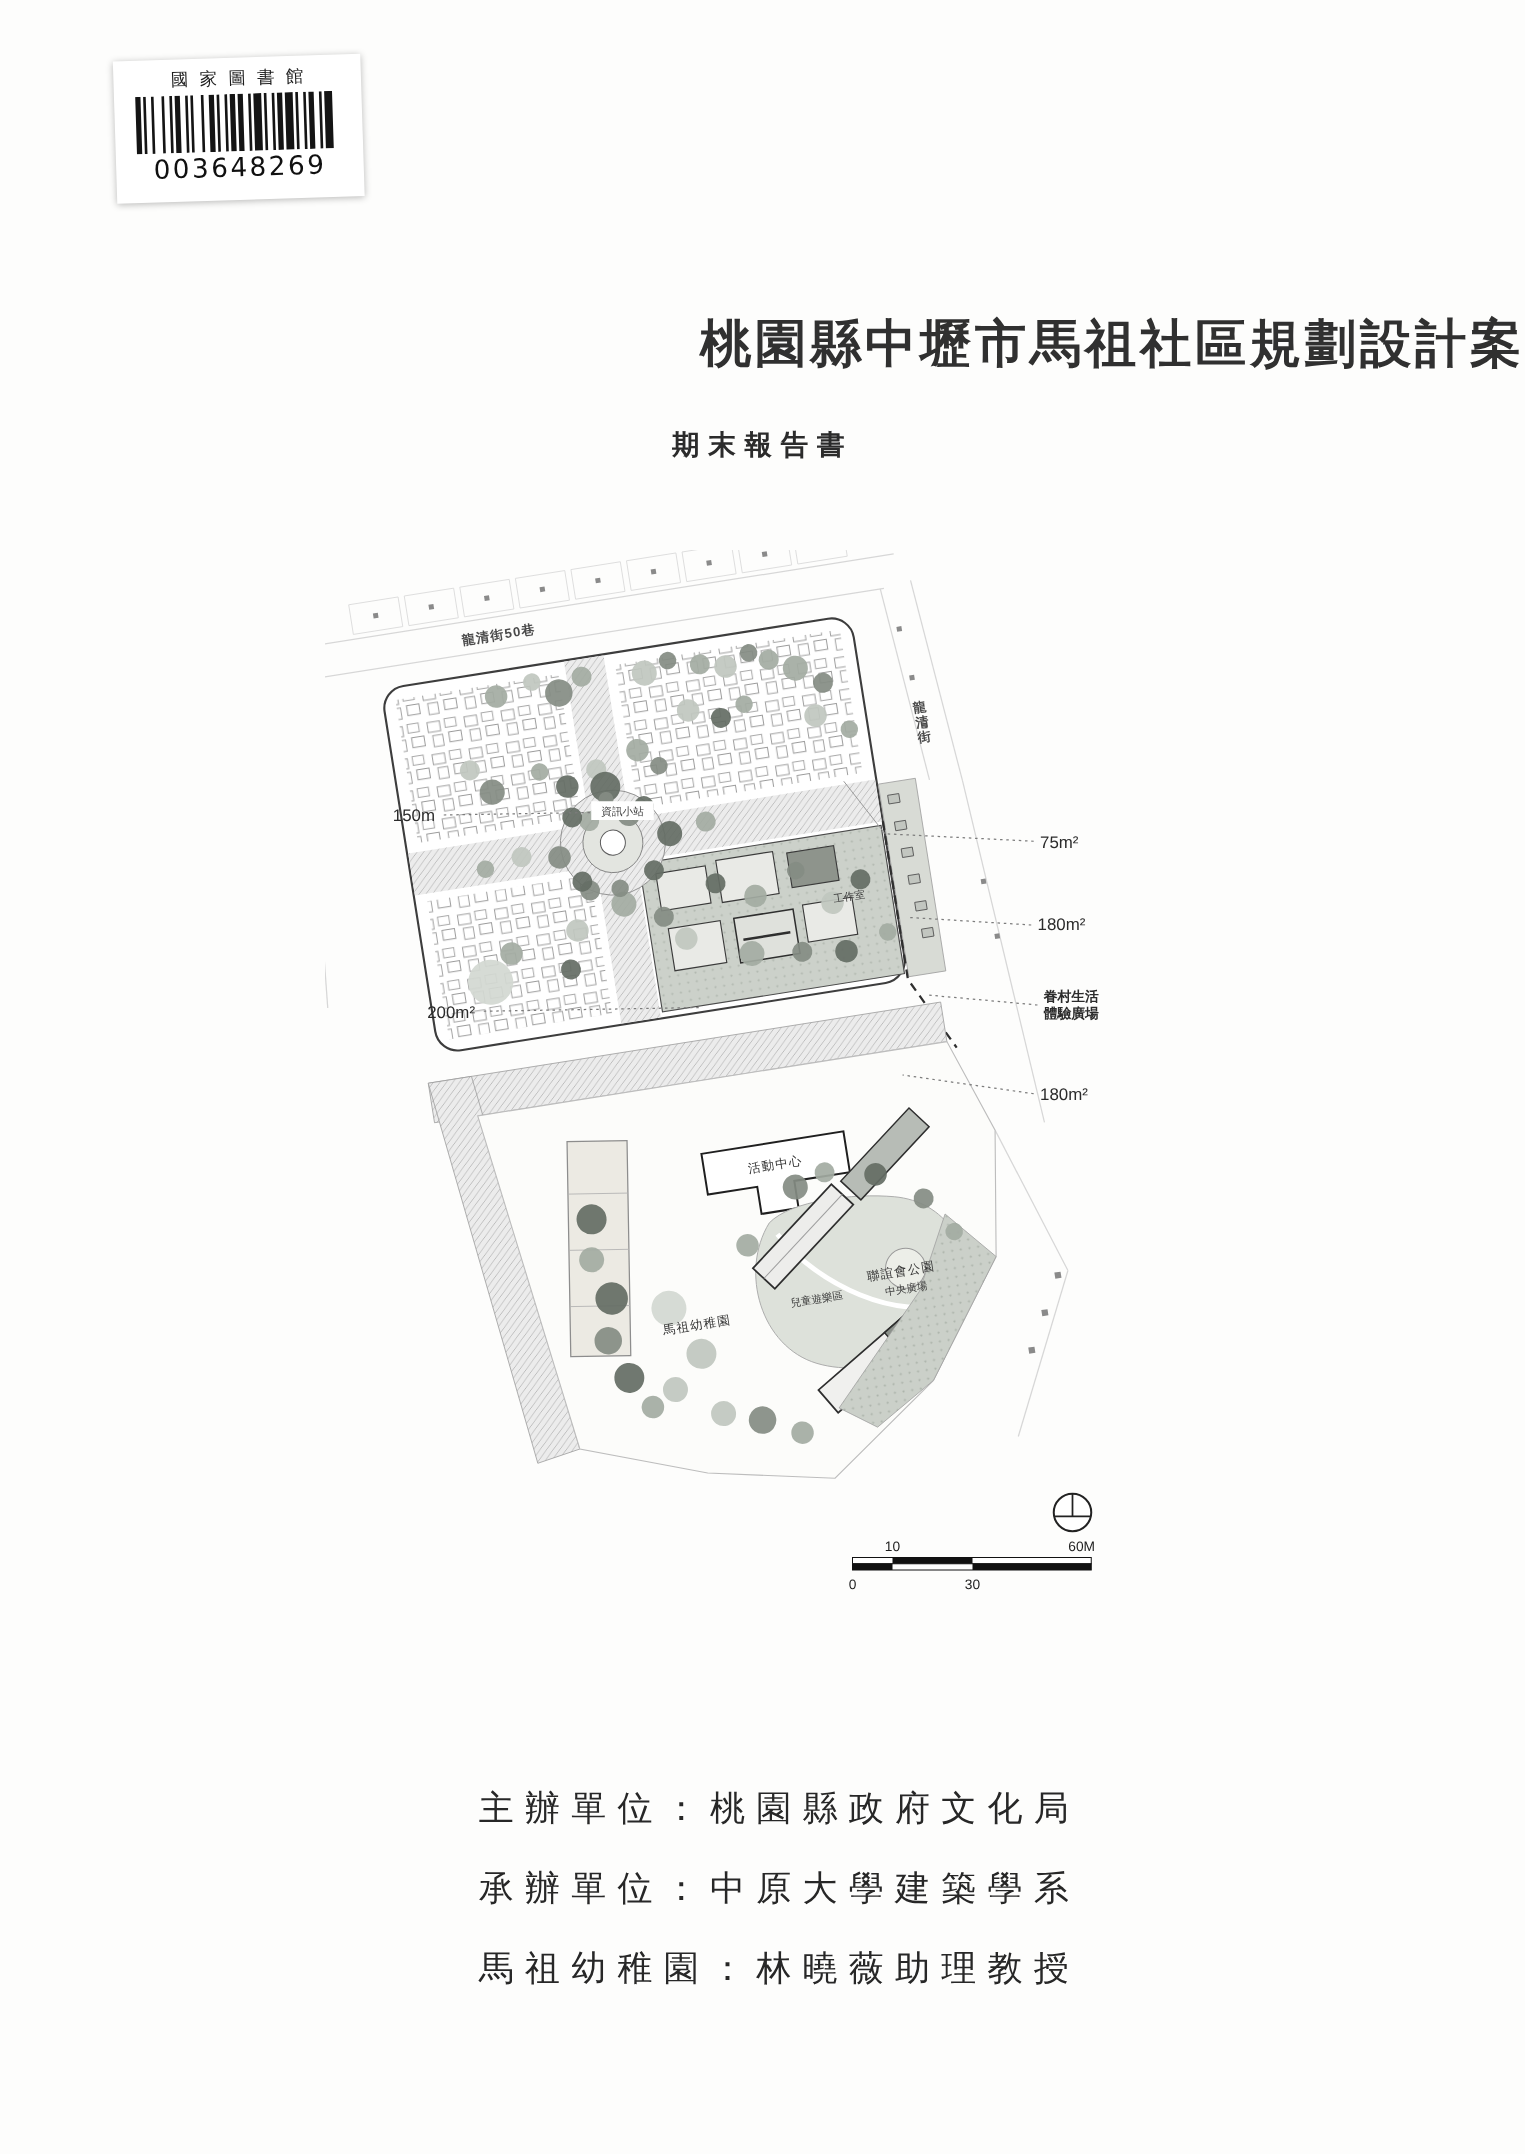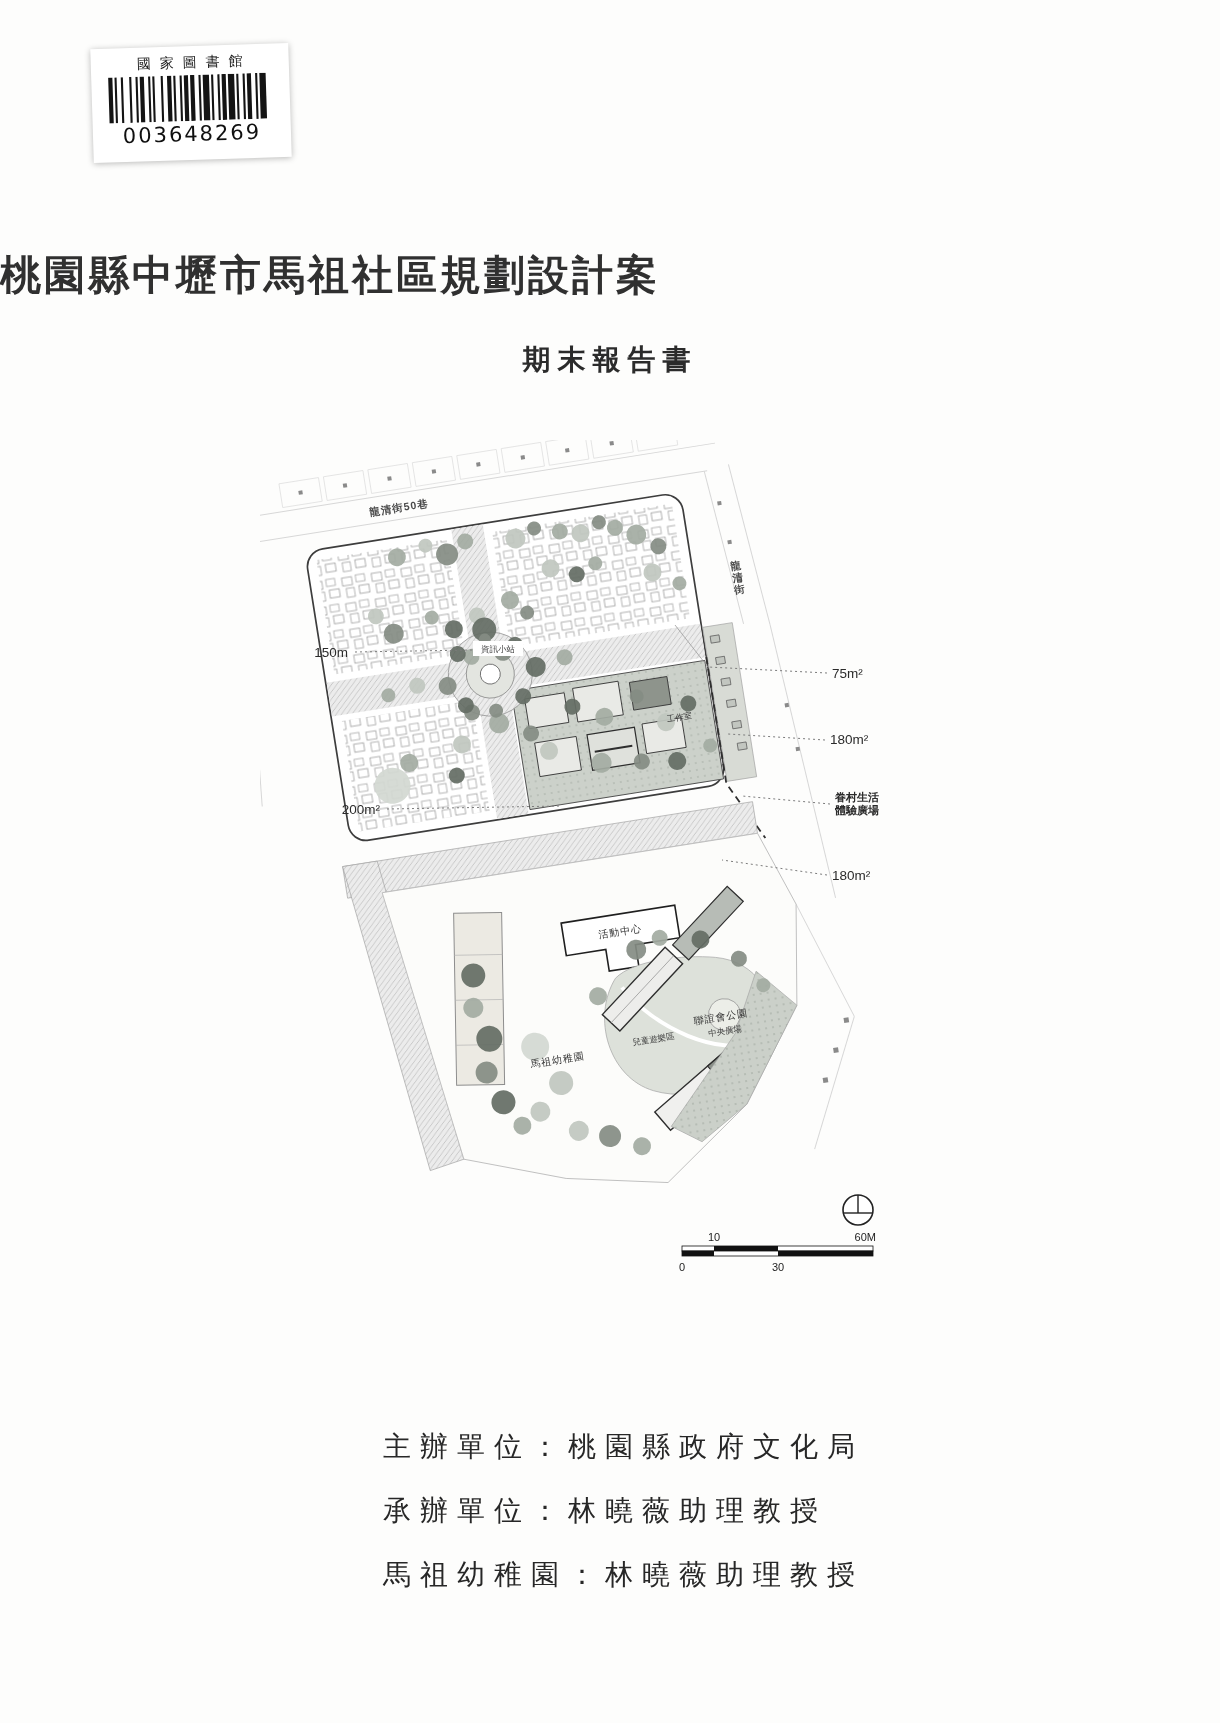--- a/index.html
+++ b/index.html
@@ -3,22 +3,22 @@
 <meta charset="utf-8">
 <style>
 *{margin:0;padding:0;box-sizing:border-box}
 html,body{background:#9a9a9a}
 .page{position:relative;width:1220px;height:1723px;margin:0 auto;background:#fdfdfc;overflow:hidden;font-family:"Liberation Sans",sans-serif}
 
 .barcode-card{position:absolute;left:92px;top:46px;width:198px;height:114px;background:#fff;transform:rotate(-1.8deg);box-shadow:0 1px 6px rgba(0,0,0,.28);padding-top:8px;text-align:center}
 .lib-name{font-size:14px;letter-spacing:9px;margin-left:9px;color:#1d1d1d}
 .barcode-num{font-size:21px;letter-spacing:2px;color:#101010;font-family:"DejaVu Sans",sans-serif;margin-top:1px}
 
-.title{position:absolute;top:248px;width:100%;text-align:left;font-size:41px;font-weight:bold;letter-spacing:3px;color:#303030;white-space:nowrap}
-.subtitle{position:absolute;top:341px;width:100%;text-align:center;font-size:28px;font-weight:bold;letter-spacing:7px;color:#2b2b2b;white-space:nowrap}
+.title{position:absolute;top:248px;width:100%;text-align:right;font-size:41px;font-weight:bold;letter-spacing:3px;color:#303030;white-space:nowrap}
+.subtitle{position:absolute;top:341px;width:100%;text-align:center;font-size:22px;font-weight:bold;letter-spacing:7px;color:#2b2b2b;white-space:nowrap}
 
 .map-wrap{position:absolute;left:260px;top:440px;width:640px;height:852px}
 svg text{font-family:"Liberation Sans",sans-serif}
 .co{font-size:13.5px;fill:#2b2b2b}
 .co2{font-size:11px;fill:#2b2b2b;font-weight:bold}
 .slbl{font-size:10.5px;fill:#4a4a4a;font-weight:bold;letter-spacing:1px}
 .mlbl{font-size:10px;fill:#333;letter-spacing:1px}
 .mlbl2{font-size:8.5px;fill:#3a3a3a}
 .scale-t{font-size:11px;fill:#1e1e1e}
 .vtext{font-size:10.5px;fill:#4a4a4a;font-weight:bold}
@@ -322,16 +322,16 @@
         <rect x="422" y="811" width="32" height="5" fill="#111"></rect>
         <rect x="518" y="811" width="95" height="5" fill="#111"></rect>
         <text class="scale-t" x="422" y="831" text-anchor="middle">0</text>
         <text class="scale-t" x="518" y="831" text-anchor="middle">30</text>
       </g>
     </svg>
   </div>
 
   <div class="footer">
     <div class="f-line">主辦單位：桃園縣政府文化局</div>
-    <div class="f-line">承辦單位：林曉薇助理教授</div>
+    <div class="f-line">承辦單位：中原大學建築學系</div>
     <div class="f-line">馬祖幼稚園：林曉薇助理教授</div>
   </div>
 </div>
 
 </body></html>

